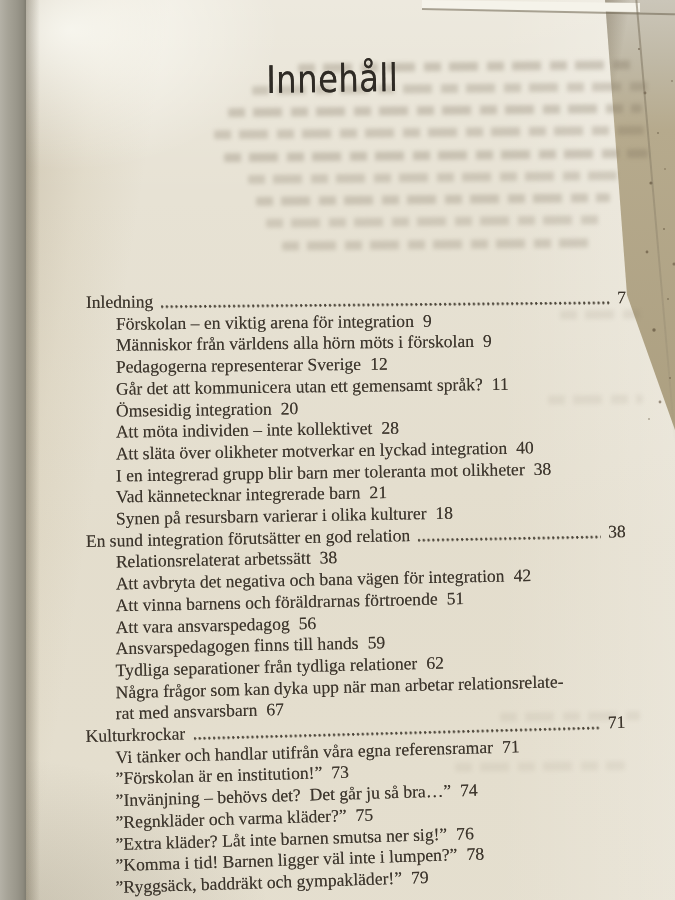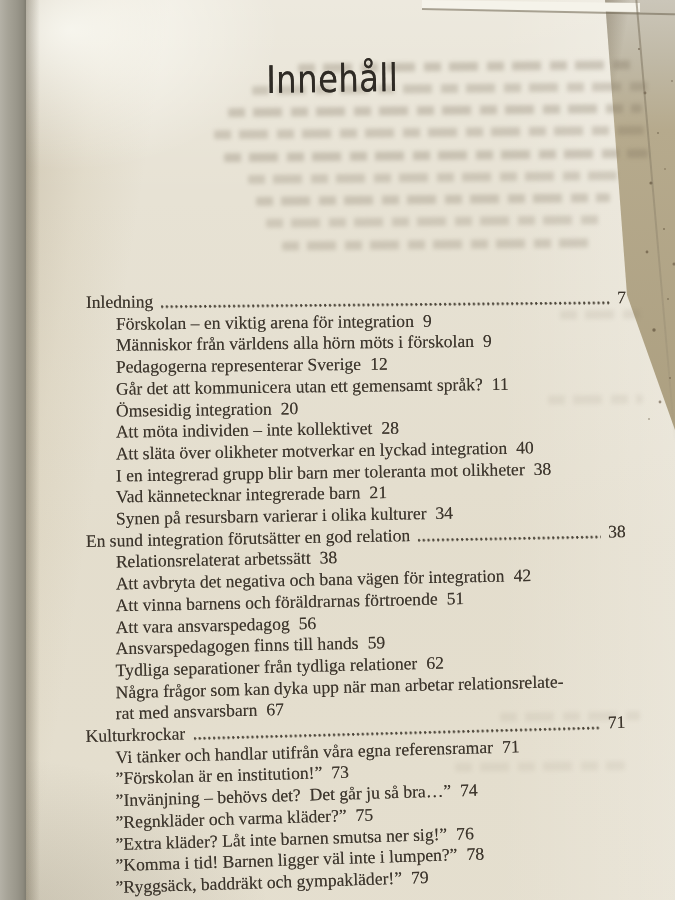--- a/index.html
+++ b/index.html
@@ -183,21 +183,21 @@
     </div>
     <div class="row lvl1" style="transform: rotate(-0.55deg);"><span class="lab">Förskolan – en viktig arena för integration</span><span class="num">9</span></div>
     <div class="row lvl1" style="transform: rotate(-0.6deg);"><span class="lab">Människor från världens alla hörn möts i förskolan</span><span class="num">9</span></div>
     <div class="row lvl1" style="transform: rotate(-0.65deg);"><span class="lab">Pedagogerna representerar Sverige</span><span class="num">12</span></div>
     <div class="row lvl1" style="transform: rotate(-0.7deg);"><span class="lab">Går det att kommunicera utan ett gemensamt språk?</span><span class="num">11</span></div>
     <div class="row lvl1" style="transform: rotate(-0.75deg);"><span class="lab">Ömsesidig integration</span><span class="num">20</span></div>
     <div class="row lvl1" style="transform: rotate(-0.8deg);"><span class="lab">Att möta individen – inte kollektivet</span><span class="num">28</span></div>
     <div class="row lvl1" style="transform: rotate(-0.85deg);"><span class="lab">Att släta över olikheter motverkar en lyckad integration</span><span class="num">40</span></div>
     <div class="row lvl1" style="transform: rotate(-0.9deg);"><span class="lab">I en integrerad grupp blir barn mer toleranta mot olikheter</span><span class="num">38</span></div>
     <div class="row lvl1" style="transform: rotate(-0.95deg);"><span class="lab">Vad kännetecknar integrerade barn</span><span class="num">21</span></div>
-    <div class="row lvl1" style="transform: rotate(-1deg);"><span class="lab">Synen på resursbarn varierar i olika kulturer</span><span class="num">34</span></div>
+    <div class="row lvl1" style="transform: rotate(-1deg);"><span class="lab">Synen på resursbarn varierar i olika kulturer</span><span class="num">18</span></div>
     <div class="row lvl0 leader-row" style="transform: rotate(-1.05deg);">
       <span class="lab">En sund integration förutsätter en god relation</span>
       <span class="dots"></span>
       <span class="num">38</span>
     </div>
     <div class="row lvl1" style="transform: rotate(-1.1deg);"><span class="lab">Relationsrelaterat arbetssätt</span><span class="num">38</span></div>
     <div class="row lvl1" style="transform: rotate(-1.15deg);"><span class="lab">Att avbryta det negativa och bana vägen för integration</span><span class="num">42</span></div>
     <div class="row lvl1" style="transform: rotate(-1.2deg);"><span class="lab">Att vinna barnens och föräldrarnas förtroende</span><span class="num">51</span></div>
     <div class="row lvl1" style="transform: rotate(-1.25deg);"><span class="lab">Att vara ansvarspedagog</span><span class="num">56</span></div>
     <div class="row lvl1" style="transform: rotate(-1.3deg);"><span class="lab">Ansvarspedagogen finns till hands</span><span class="num">59</span></div>

